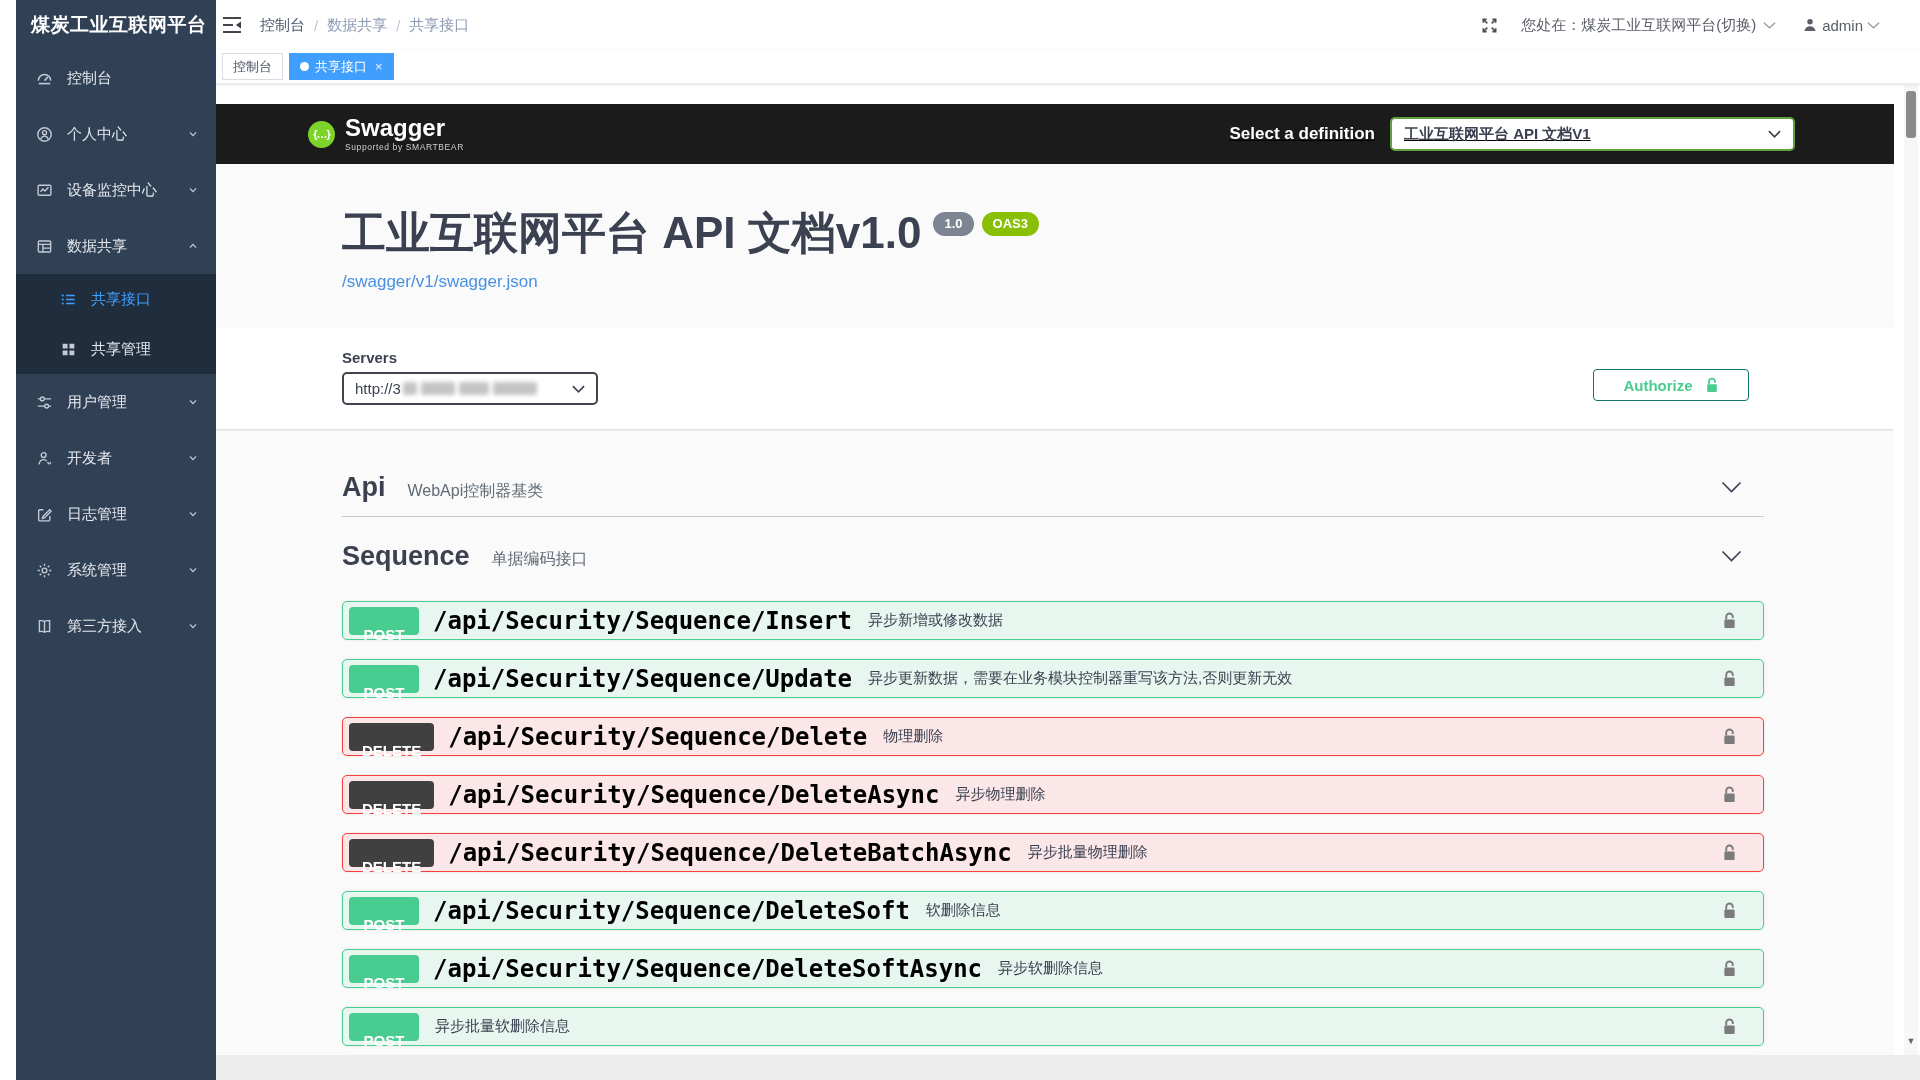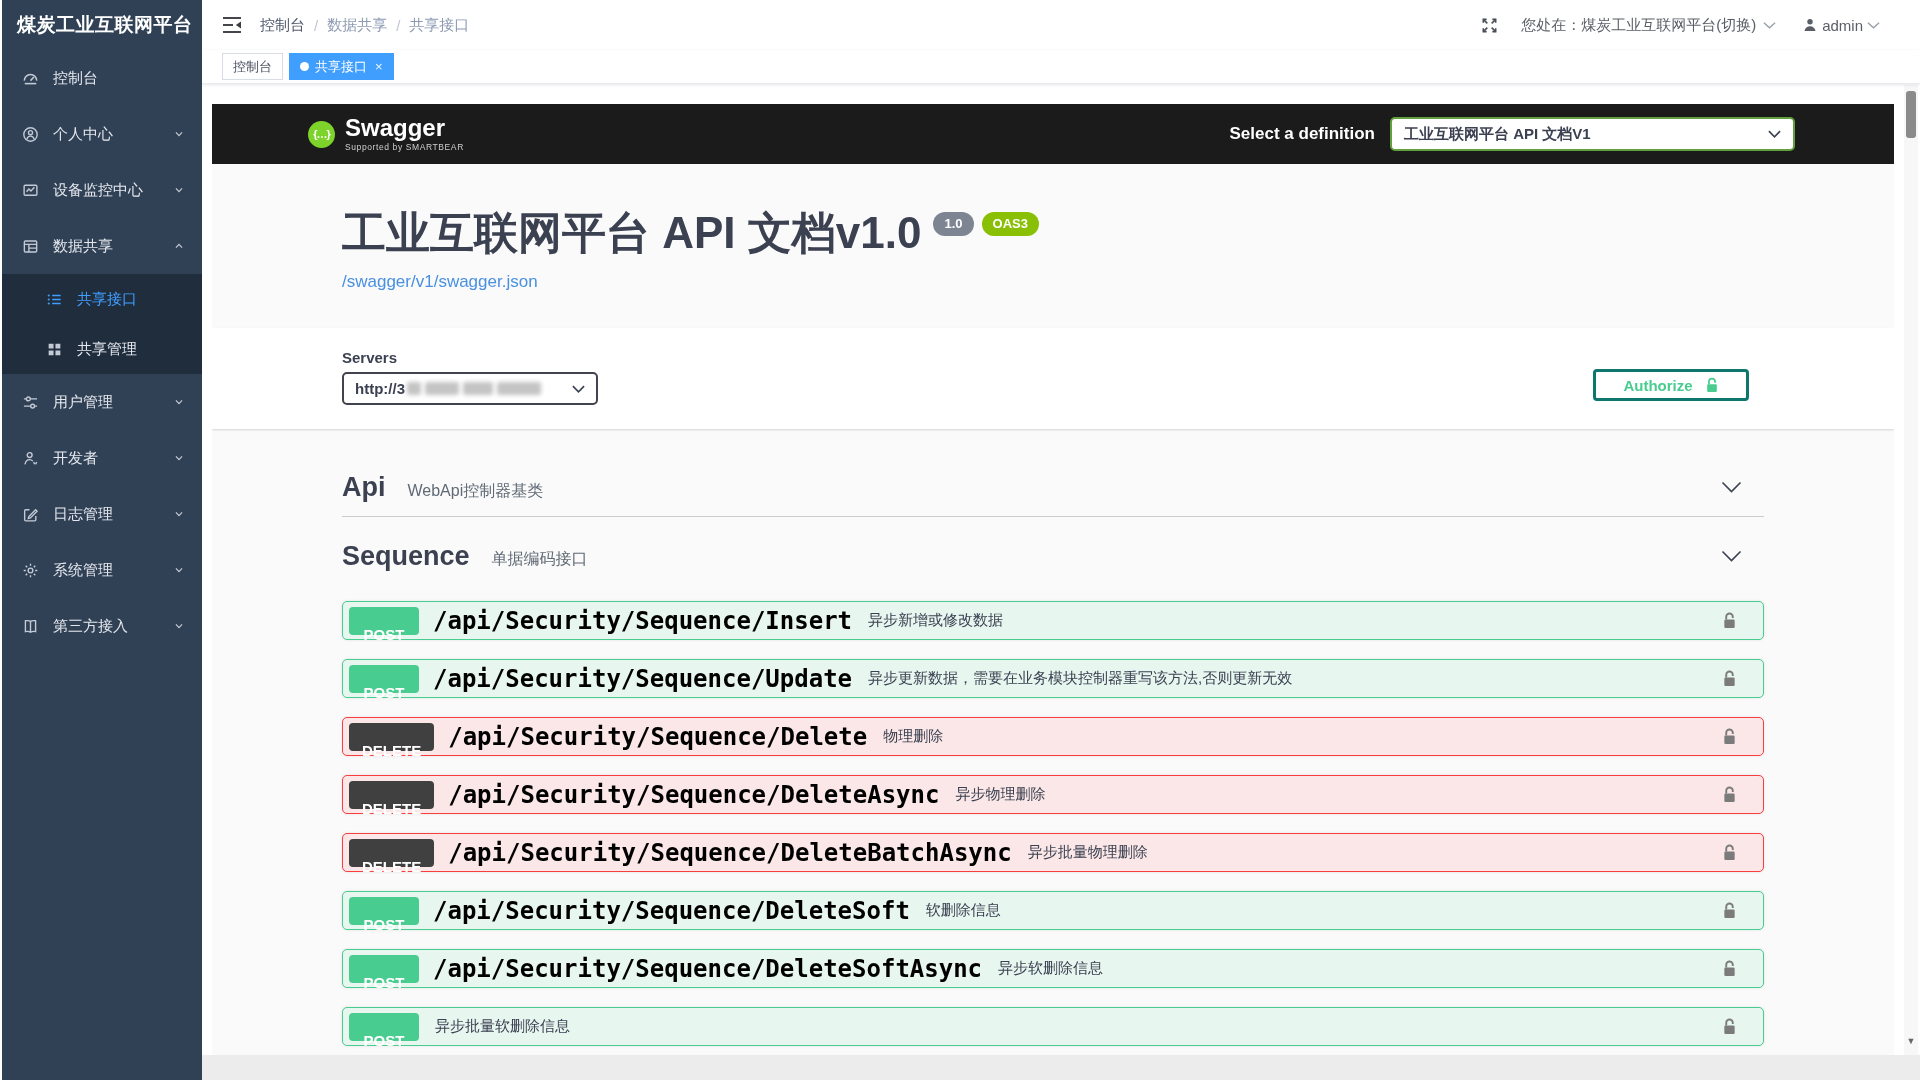--- a/index.html
+++ b/index.html
@@ -1,20 +1,20 @@
 <!DOCTYPE html>
 <html><head>
 <meta charset="utf-8">
 <style>
   * { box-sizing: border-box; margin: 0; padding: 0; }
   html,body { width:1920px; height:1080px; overflow:hidden;
     font-family:"Liberation Sans","DejaVu Sans",sans-serif; background:#fff; }
 
   
-  #sidebar { position:fixed; left:2px; top:0; width:200px; height:1080px; background:#304156; z-index:10; }
+  #sidebar { position:fixed; left:16px; top:0; width:200px; height:1080px; background:#304156; z-index:10; }
   .side-logo { height:50px; display:flex; align-items:center; padding-left:15px;
     color:#fff; font-size:19px; font-weight:bold; white-space:nowrap; letter-spacing:.5px; }
   .menu-item { height:56px; display:flex; align-items:center; padding:0 16px 0 20px;
     color:#e4e7ed; font-size:15px; cursor:pointer; white-space:nowrap; }
   .menu-item .ic { display:inline-flex; color:#c3cad6; }
   .mi-icon svg { width:17px; height:17px; }
   .mi-label { margin-left:14px; }
   .mi-chevron { margin-left:auto; color:#97a0ad; }
   .mi-chevron svg { width:14px; height:14px; }
   .submenu { background:#1f2d3d; }
@@ -53,45 +53,45 @@
     background:#fafafa; overflow:hidden; }
   .swg-container { width:1422px; margin:0 auto; }
 
   #swg-topbar { height:60px; background:#1b1b1b; display:flex; align-items:center; padding:0 99px 0 96px; }
   .swg-logo { display:flex; align-items:center; gap:10px; }
   .swg-logo-circle { width:27px; height:27px; border-radius:50%; background:#7ed32b; color:#fff;
     display:flex; align-items:center; justify-content:center; font-size:11px; font-weight:bold; letter-spacing:-1px; }
   .swg-logo-textcol { display:flex; flex-direction:column; line-height:1; }
   .swg-logo-name { color:#fff; font-size:24px; font-weight:bold; }
   .swg-logo-sub { color:#cfcfcf; font-size:8.5px; margin-top:3px; letter-spacing:.6px; }
-  .swg-def { margin-left:auto; display:flex; align-items:center; }
+  .swg-def { margin-left:auto; display:flex; align-items:center;text-decoration:underline; }
   .swg-def-label { color:#fff; font-weight:bold; font-size:17px; margin-right:15px; }
   .swg-select { width:405px; height:34px; background:#fff; border:2px solid #62a03f; border-radius:5px;
     display:flex; align-items:center; padding:0 12px; font-size:15px; font-weight:bold; color:#3b4151; cursor:pointer; }
   .swg-select .chev { margin-left:auto; display:inline-flex; }
 
   #swg-info { padding:44px 0 36px; }
   .swg-title { font-size:44px; line-height:50px; font-weight:bold; color:#3b4151; }
   .badge { display:inline-block; height:24px; line-height:24px; padding:0 11px; border-radius:57px;
     color:#fff; font-size:13px; font-weight:bold; vertical-align:top; margin-top:4px; }
   .badge.version { background:#7d8492; margin-left:12px; }
   .badge.oas { background:#89bf04; margin-left:8px; }
   .swg-spec-link { display:inline-block; margin-top:14px; font-size:17px; color:#4990e2;
     text-decoration:none; cursor:pointer; }
 
   #scheme-band { background:#fff; box-shadow:0 1px 2px rgba(0,0,0,.15); padding:21px 0 24px; }
   .scheme-flex { display:flex; align-items:flex-end; }
   .servers-label { font-size:15px; font-weight:bold; color:#3b4151; margin-bottom:6px; }
   .server-select { width:256px; height:33px; border:2px solid #41444e; border-radius:5px; background:#fff;
-    display:flex; align-items:center; padding:0 11px; font-size:15px; font-weight:bold; color:#3b4151; cursor:pointer; }
+    display:flex; align-items:center; padding:0 11px; font-size:15px; font-weight:normal; color:#3b4151; cursor:pointer; }
   .server-select .chev { margin-left:auto; display:inline-flex; }
   .redact { display:inline-block; height:13px; background:#c4c4c4; filter:blur(2px);
     border-radius:2px; margin:0 2px; }
   .auth-wrap { margin-left:auto; margin-right:15px; }
-  .authorize-btn { width:156px; height:32px; border:3px solid #0f766e; border-radius:4px; background:#fff;
+  .authorize-btn { width:156px; height:32px; border:1px solid #0f766e; border-radius:4px; background:#fff;
     color:#49cc90; font-size:15px; font-weight:bold; display:flex; align-items:center; justify-content:center;
     gap:12px; cursor:pointer; margin-bottom:4px; }
 
   #swg-sections { padding-top:30px; }
   .tag-row { display:flex; align-items:center; height:58px; cursor:pointer; }
   .tag-row.bordered { border-bottom:1px solid rgba(59,65,81,.25); }
   .tag-row.second { margin-top:8px; height:62px; }
   .tag-name { font-size:27px; font-weight:700; color:#3b4151; }
   .tag-desc { font-size:16px; color:#606a75; margin-left:22px; margin-top:7px; }
   .tag-chevron { margin-left:auto; margin-right:22px; display:inline-flex; }

